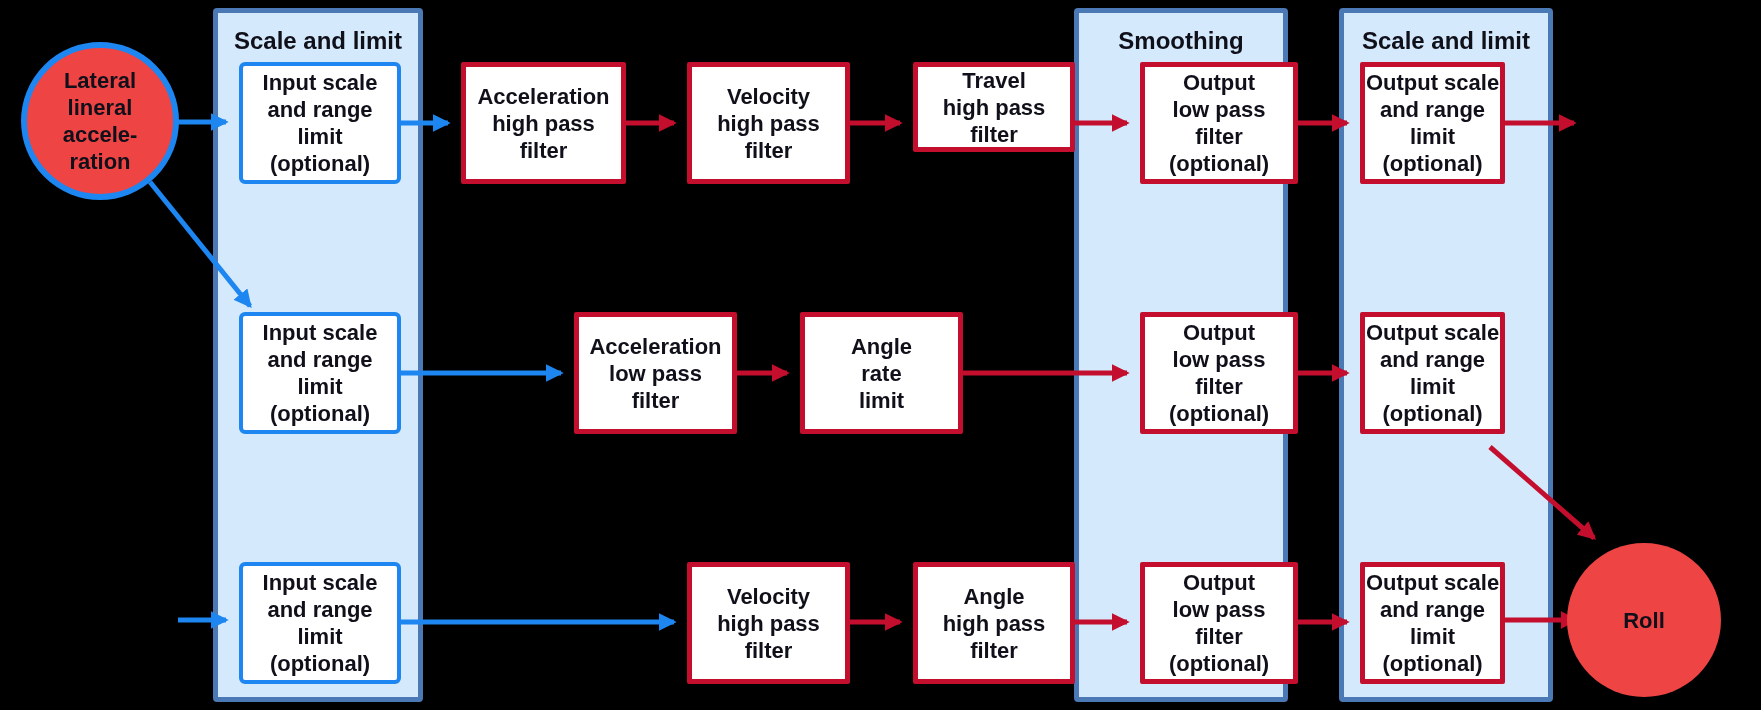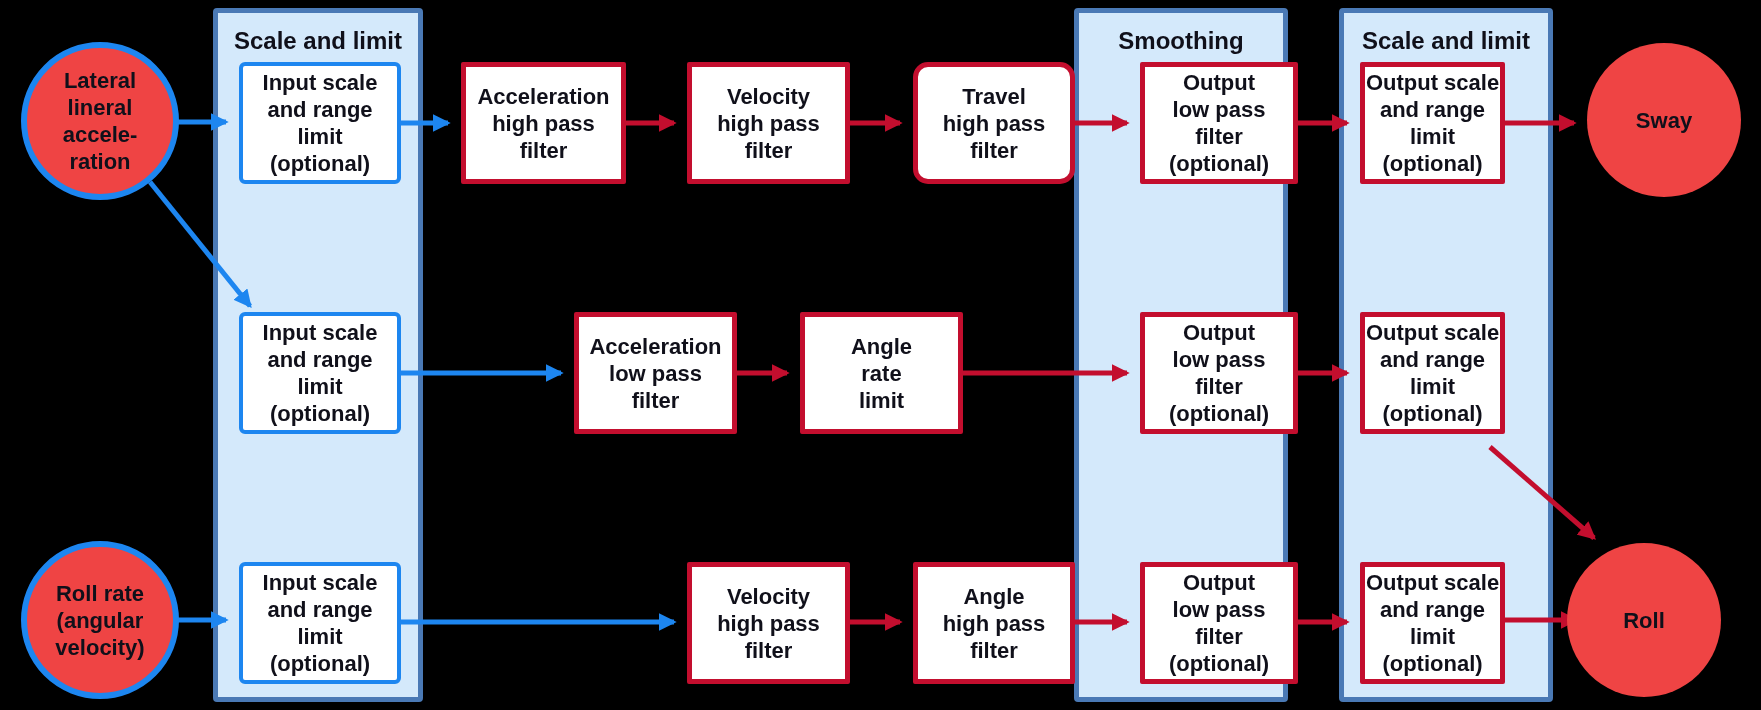--- a/index.html
+++ b/index.html
@@ -85,38 +85,34 @@
     <line class="arrow-red" x1="850" y1="622" x2="900" y2="622" marker-end="url(#ar)"></line>
     <line class="arrow-red" x1="1075" y1="622" x2="1127" y2="622" marker-end="url(#ar)"></line>
     <line class="arrow-red" x1="1298" y1="622" x2="1347" y2="622" marker-end="url(#ar)"></line>
     <line class="arrow-red" x1="1505" y1="620" x2="1576" y2="620" marker-end="url(#ar)"></line>
   </svg>
 
   <div class="circle circle-blue" style="left:21px;top:42px;width:158px;height:158px;">Lateral
 lineral
 accele-
 ration</div>
-  <div class="circle circle-blue" style="left:21px;top:541px;width:158px;height:158px;">Roll rate
-(angular
-velocity)</div>
 
-  <div class="circle" style="left:1587px;top:43px;width:154px;height:154px;">Sway</div>
   <div class="circle" style="left:1567px;top:543px;width:154px;height:154px;">Roll</div>
 
   <div class="node box-blue" style="left:239px;top:62px;width:162px;height:122px;">Input scale
 and range
 limit
 (optional)</div>
   <div class="node box-red" style="left:461px;top:62px;width:165px;height:122px;">Acceleration
 high pass
 filter</div>
   <div class="node box-red" style="left:687px;top:62px;width:163px;height:122px;">Velocity
 high pass
 filter</div>
-  <div class="node box-red" style="left:913px;top:62px;width:162px;height:122px;border-radius:15px;">Travel
+  <div class="node box-red" style="left:913px;top:62px;width:162px;height:90px;">Travel
 high pass
 filter</div>
   <div class="node box-red" style="left:1140px;top:62px;width:158px;height:122px;">Output
 low pass
 filter
 (optional)</div>
   <div class="node box-red" style="left:1360px;top:62px;width:145px;height:122px;">Output scale
 and range
 limit
 (optional)</div>

